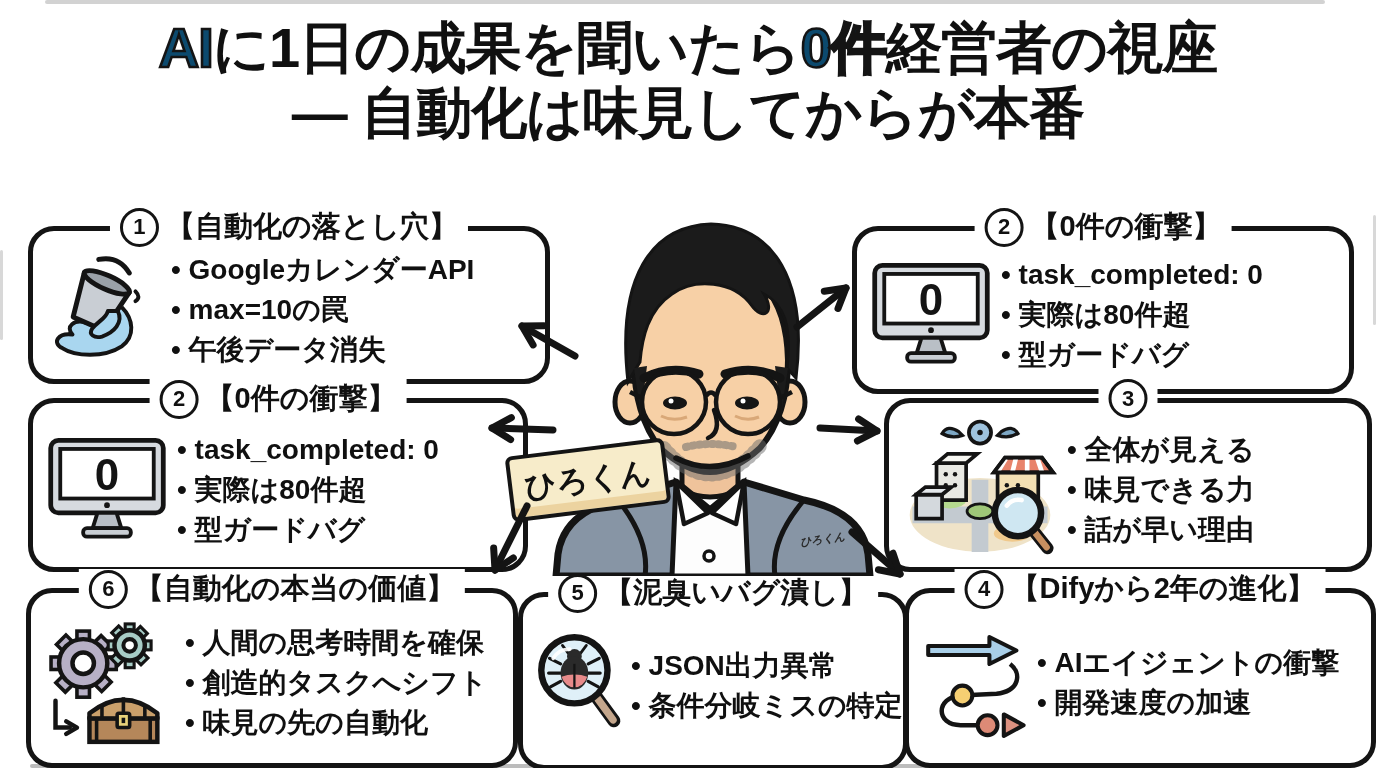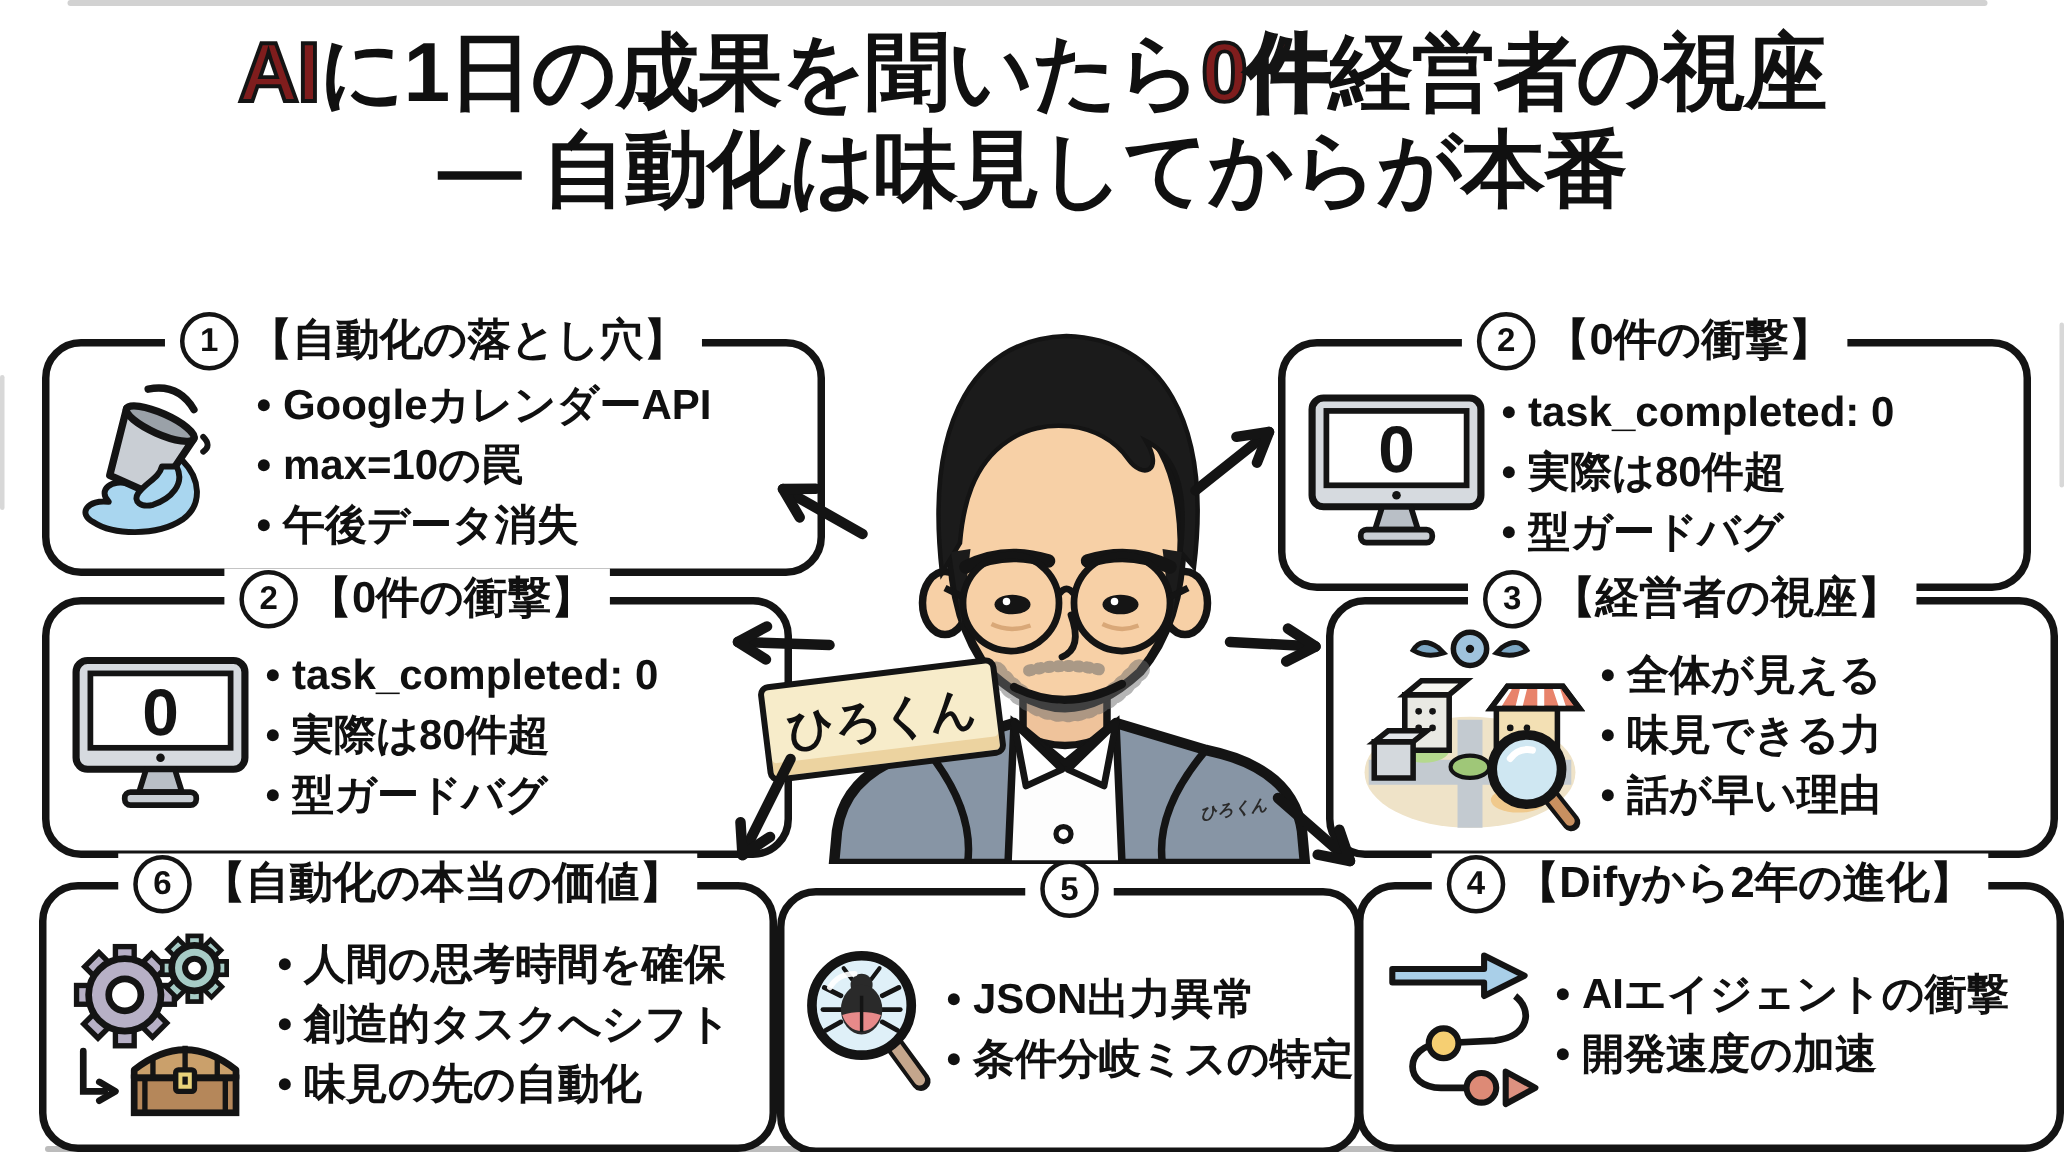--- a/index.html
+++ b/index.html
@@ -3,21 +3,21 @@
 <meta charset="utf-8">
 <style>
   html,body{margin:0;padding:0;background:#e8e8e8;}
   .canvas{
     position:relative;width:1376px;height:768px;background:#ffffff;overflow:hidden;
     font-family:"Liberation Sans","DejaVu Sans",sans-serif;color:#101010;
   }
   
   .main-title{position:absolute;top:16px;left:0;width:100%;text-align:center;
     font-weight:900;font-size:56px;line-height:1.16;letter-spacing:-1px;white-space:nowrap;}
-  .accent{color:#7f1d1d;-webkit-text-stroke:2.6px #141414;}
+  .accent{color:#0c4a6e;-webkit-text-stroke:2.6px #141414;}
   
   .box{position:absolute;border:5px solid #141414;border-radius:26px;background:#fff;}
   .box-title{position:absolute;top:-24px;left:50%;transform:translateX(-50%);
     background:#fff;padding:0 10px;white-space:nowrap;display:flex;align-items:center;gap:7px;
     font-size:29px;font-weight:900;}
   .num-circle{width:33px;height:33px;border:3px solid #141414;border-radius:50%;
     display:inline-flex;align-items:center;justify-content:center;font-size:22px;font-weight:900;flex:0 0 auto;}
   .box-body{display:flex;align-items:center;height:100%;padding:16px 8px 8px 10px;gap:6px;box-sizing:border-box;}
   .icon-cell{flex:0 0 auto;display:flex;align-items:center;justify-content:center;}
   .bullets{display:flex;flex-direction:column;justify-content:flex-start;gap:5px;
@@ -123,21 +123,20 @@
           <div class="bullet">task_completed: 0</div>
           <div class="bullet">実際は80件超</div>
           <div class="bullet">型ガードバグ</div>
         </div>
     </div>
   </div>
 
   <div class="box" style="left:884px;top:398px;width:478px;height:164px;">
     <div class="box-title">
       <span class="num-circle">3</span>
-      <span>【経営者の視座】</span>
     </div>
     <div class="box-body">
       <div class="icon-cell" style="width:162px;">
         <svg width="160" height="148" viewBox="0 0 170 160">
           <ellipse cx="85" cy="108" rx="76" ry="40" fill="#efe3c8"></ellipse>
           <path d="M85 70 L85 148 M12 108 L158 108" stroke="#c3cad0" stroke-width="18"></path>
           <ellipse cx="85" cy="104" rx="14" ry="8" fill="#9fc778" stroke="#141414" stroke-width="3"></ellipse>
           <ellipse cx="52" cy="92" rx="18" ry="9" fill="#b5d98e"></ellipse>
           <ellipse cx="120" cy="128" rx="20" ry="9" fill="#f0c98c"></ellipse>
           <g>
@@ -232,20 +231,21 @@
           <div class="bullet">人間の思考時間を確保</div>
           <div class="bullet">創造的タスクへシフト</div>
           <div class="bullet">味見の先の自動化</div>
         </div>
     </div>
   </div>
 
   <div class="box" style="left:518px;top:592px;width:380px;height:168px;">
     <div class="box-title">
       <span class="num-circle">5</span>
+      <span>【泥臭いバグ潰し】</span>
     </div>
     <div class="box-body">
       <div class="icon-cell" style="width:92px;">
         <svg width="92" height="120" viewBox="0 0 100 122">
           <line x1="66" y1="70" x2="88" y2="100" stroke="#141414" stroke-width="14" stroke-linecap="round"></line>
           <line x1="66" y1="70" x2="87" y2="99" stroke="#c4a68c" stroke-width="8" stroke-linecap="round"></line>
           <circle cx="45" cy="45" r="36" fill="#dff0f8" stroke="#141414" stroke-width="7"></circle>
           <g>
             <line x1="38" y1="26" x2="32" y2="18" stroke="#141414" stroke-width="3" stroke-linecap="round"></line>
             <line x1="52" y1="26" x2="58" y2="18" stroke="#141414" stroke-width="3" stroke-linecap="round"></line>

